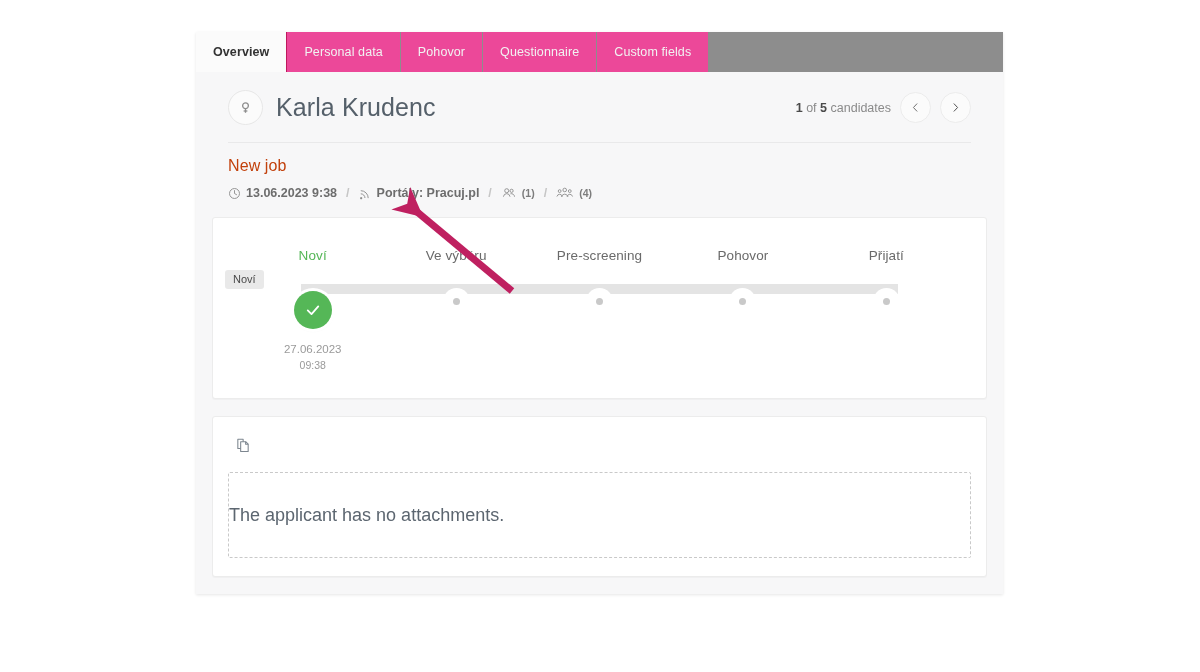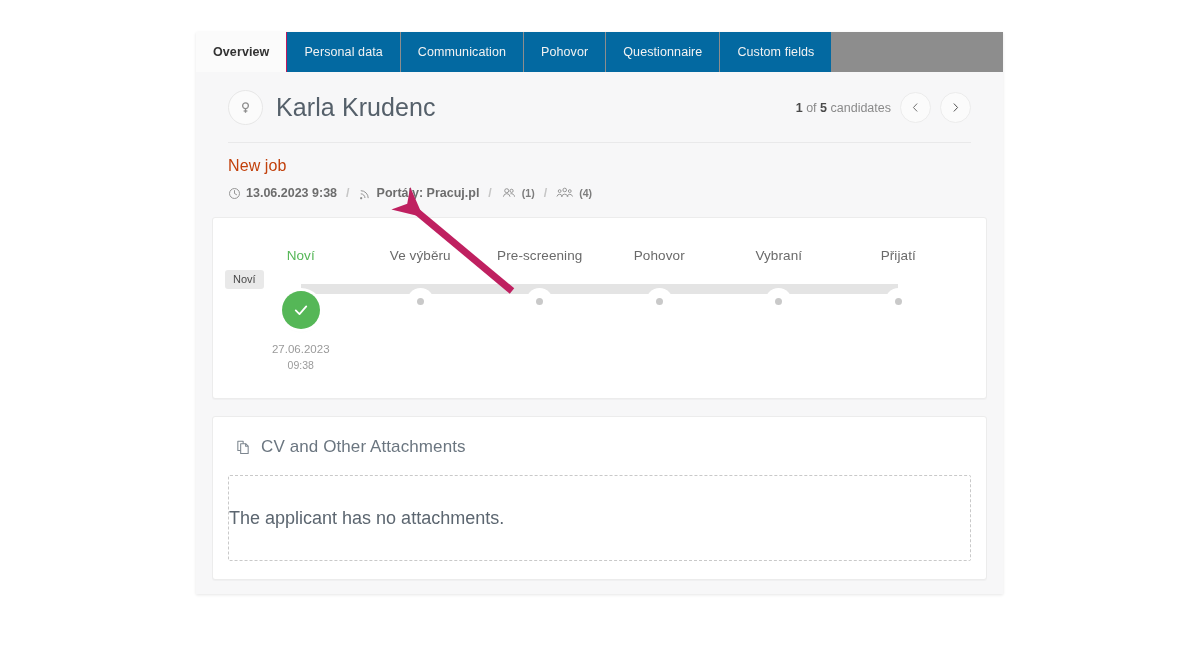--- a/index.html
+++ b/index.html
@@ -30,21 +30,21 @@
   .tabbar {
     display: flex;
     height: 40px;
     background: #8d8d8d;
     font-size: 12.5px;
   }
   .tab {
     display: flex;
     align-items: center;
     padding: 0 17px;
-    background: #0369a1;
+    background: #ec4899;
     color: #f2f2f2;
     border-right: 1px solid #8d8d8d;
     white-space: nowrap;
     letter-spacing: .1px;
     cursor: pointer;
   }
   .tab.active {
     background: #fbfbfb;
     color: #333333;
     font-weight: bold;
@@ -275,23 +275,20 @@
 <div class="app-panel">
 
   <div class="tabbar">
     <div class="tab active">
         <span>Overview</span>
       </div>
     <div class="tab">
         <span>Personal data</span>
       </div>
     <div class="tab">
-        <span>Communication</span>
-      </div>
-    <div class="tab">
         <span>Pohovor</span>
       </div>
     <div class="tab">
         <span>Questionnaire</span>
       </div>
     <div class="tab">
         <span>Custom fields</span>
       </div>
     <div class="tab-filler"></div>
   </div>
@@ -424,28 +421,20 @@
 
           <div class="stage">
             <div class="stage-label">Pohovor</div>
             <div class="dot-wrap">
               <div class="dot">
                   <div class="inner"></div>
                 </div>
             </div>
           </div>
 
-          <div class="stage">
-            <div class="stage-label">Vybraní</div>
-            <div class="dot-wrap">
-              <div class="dot">
-                  <div class="inner"></div>
-                </div>
-            </div>
-          </div>
 
           <div class="stage">
             <div class="stage-label">Přijatí</div>
             <div class="dot-wrap">
               <div class="dot">
                   <div class="inner"></div>
                 </div>
             </div>
           </div>
 
@@ -453,21 +442,20 @@
       </div>
     </div>
 
     <div class="card">
       <div class="sec-title">
         <svg width="17" height="17" viewBox="0 0 24 24">
           <path d="M4 3.2 L11.5 3.2 L11.5 16.2 L4 16.2 Z" fill="none" stroke="#7d868f" stroke-width="1.5" stroke-linejoin="round"></path>
           <path d="M8 6.6 L15 6.6 L18.6 10.2 L18.6 20.4 L8 20.4 Z" fill="#ffffff" stroke="#7d868f" stroke-width="1.5" stroke-linejoin="round"></path>
           <path d="M15 6.6 L15 10.2 L18.6 10.2" fill="none" stroke="#7d868f" stroke-width="1.5" stroke-linejoin="round"></path>
         </svg>
-        <span>CV and Other Attachments</span>
       </div>
       <div class="dropzone">
         <span>The applicant has no attachments.</span>
       </div>
     </div>
 
   </div>
 </div>
 
 <svg class="annot">

